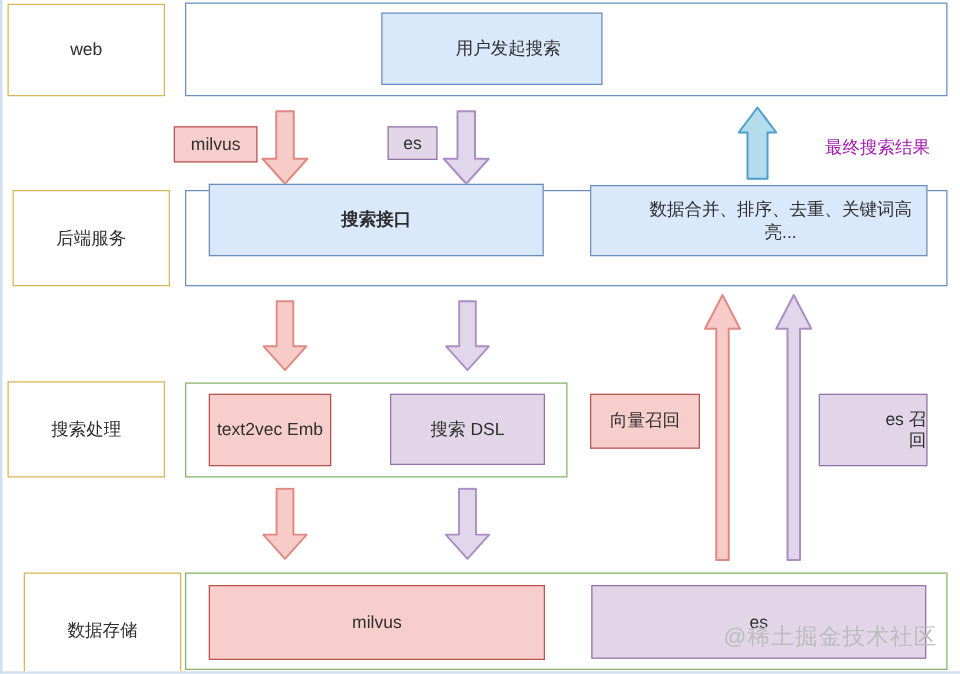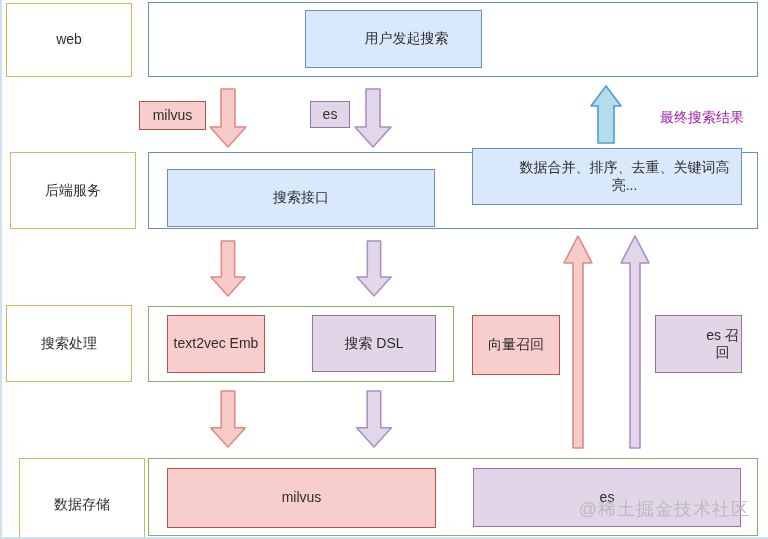--- a/index.html
+++ b/index.html
@@ -11,21 +11,21 @@
   }
   .box {
     position:absolute; display:flex; align-items:center; justify-content:center;
     font-size:14px; color:#2e2e2e; text-align:center; line-height:1.25;
   }
   .lane       { background:#fff; border:1px solid var(--yellow-stroke); }
   .frame-blue { background:#fff; border:1px solid var(--blue-stroke); }
   .frame-green{ background:#fff; border:1px solid var(--green-stroke); }
   .node-blue  { background:var(--blue-fill);   border:1px solid var(--blue-stroke); }
   .node-pink  { background:var(--pink-fill);   border:1px solid var(--pink-stroke); }
-  .node-purple{ background:var(--purple-fill); border:1px solid var(--purple-stroke); }
+  .node-purple{ background:var(--purple-fill); border:1px solid var(--purple-stroke);text-align:right; }
   .arrow { position:absolute; }
   .arrow svg { display:block; width:100%; height:100%; }
   .arrow polygon { stroke-width:1.6; stroke-linejoin:round; }
   .arrow-pink   polygon { fill:var(--arrow-pink-fill);   stroke:var(--arrow-pink-stroke); }
   .arrow-purple polygon { fill:var(--arrow-purple-fill); stroke:var(--arrow-purple-stroke); }
   .arrow-blue   polygon { fill:var(--arrow-blue-fill);   stroke:var(--arrow-blue-stroke); }
   .note { position:absolute; font-size:14px; color:#a21caf; }
   .watermark { position:absolute; font-size:18px; color:var(--watermark); text-align:right; letter-spacing:1px; }
 </style>
 </head>
@@ -68,21 +68,21 @@
       </svg>
   </div>
   <div class="arrow arrow-blue" style="left:588px;top:85px;width:32px;height:59px;">
     <svg viewBox="0 0 32 59">
         <polygon points="16,1 31,21 24,21 24,58 8,58 8,21 1,21"></polygon>
       </svg>
   </div>
   <div class="note" style="left:645px;top:109px;width:110px;text-align:center;">最终搜索结果</div>
 
   <div class="box frame-blue" style="left:146px;top:152px;width:610px;height:77px;"></div>
-  <div class="box node-blue" style="left:165px;top:169px;width:268px;height:58px;">
+  <div class="box node-blue" style="left:165px;top:147px;width:268px;height:58px;font-weight:bold;">
     <span>搜索接口</span>
   </div>
   <div class="box node-blue" style="left:470px;top:148px;width:270px;height:57px;padding-left:35px;">
     <span>数据合并、排序、去重、关键词高亮...</span>
   </div>
 
   <div class="arrow arrow-pink" style="left:207px;top:240px;width:38px;height:57px;">
     <svg viewBox="0 0 38 60">
         <polygon points="12,1 26,1 26,39 37,39 19,59 1,39 12,39"></polygon>
       </svg>
@@ -103,21 +103,21 @@
       </svg>
   </div>
 
   <div class="box frame-green" style="left:146px;top:306px;width:306px;height:76px;"></div>
   <div class="box node-pink" style="left:165px;top:315px;width:98px;height:58px;">
     <span>text2vec Emb</span>
   </div>
   <div class="box node-purple" style="left:310px;top:315px;width:124px;height:57px;">
     <span>搜索 DSL</span>
   </div>
-  <div class="box node-pink" style="left:470px;top:315px;width:88px;height:60px;">
+  <div class="box node-pink" style="left:470px;top:315px;width:88px;height:44px;">
     <span>向量召回</span>
   </div>
   <div class="box node-purple" style="left:653px;top:315px;width:87px;height:58px;padding-left:48px;">
     <span>es 召回</span>
   </div>
 
   <div class="arrow arrow-pink" style="left:207px;top:390px;width:38px;height:58px;">
     <svg viewBox="0 0 38 60">
         <polygon points="12,1 26,1 26,39 37,39 19,59 1,39 12,39"></polygon>
       </svg>

